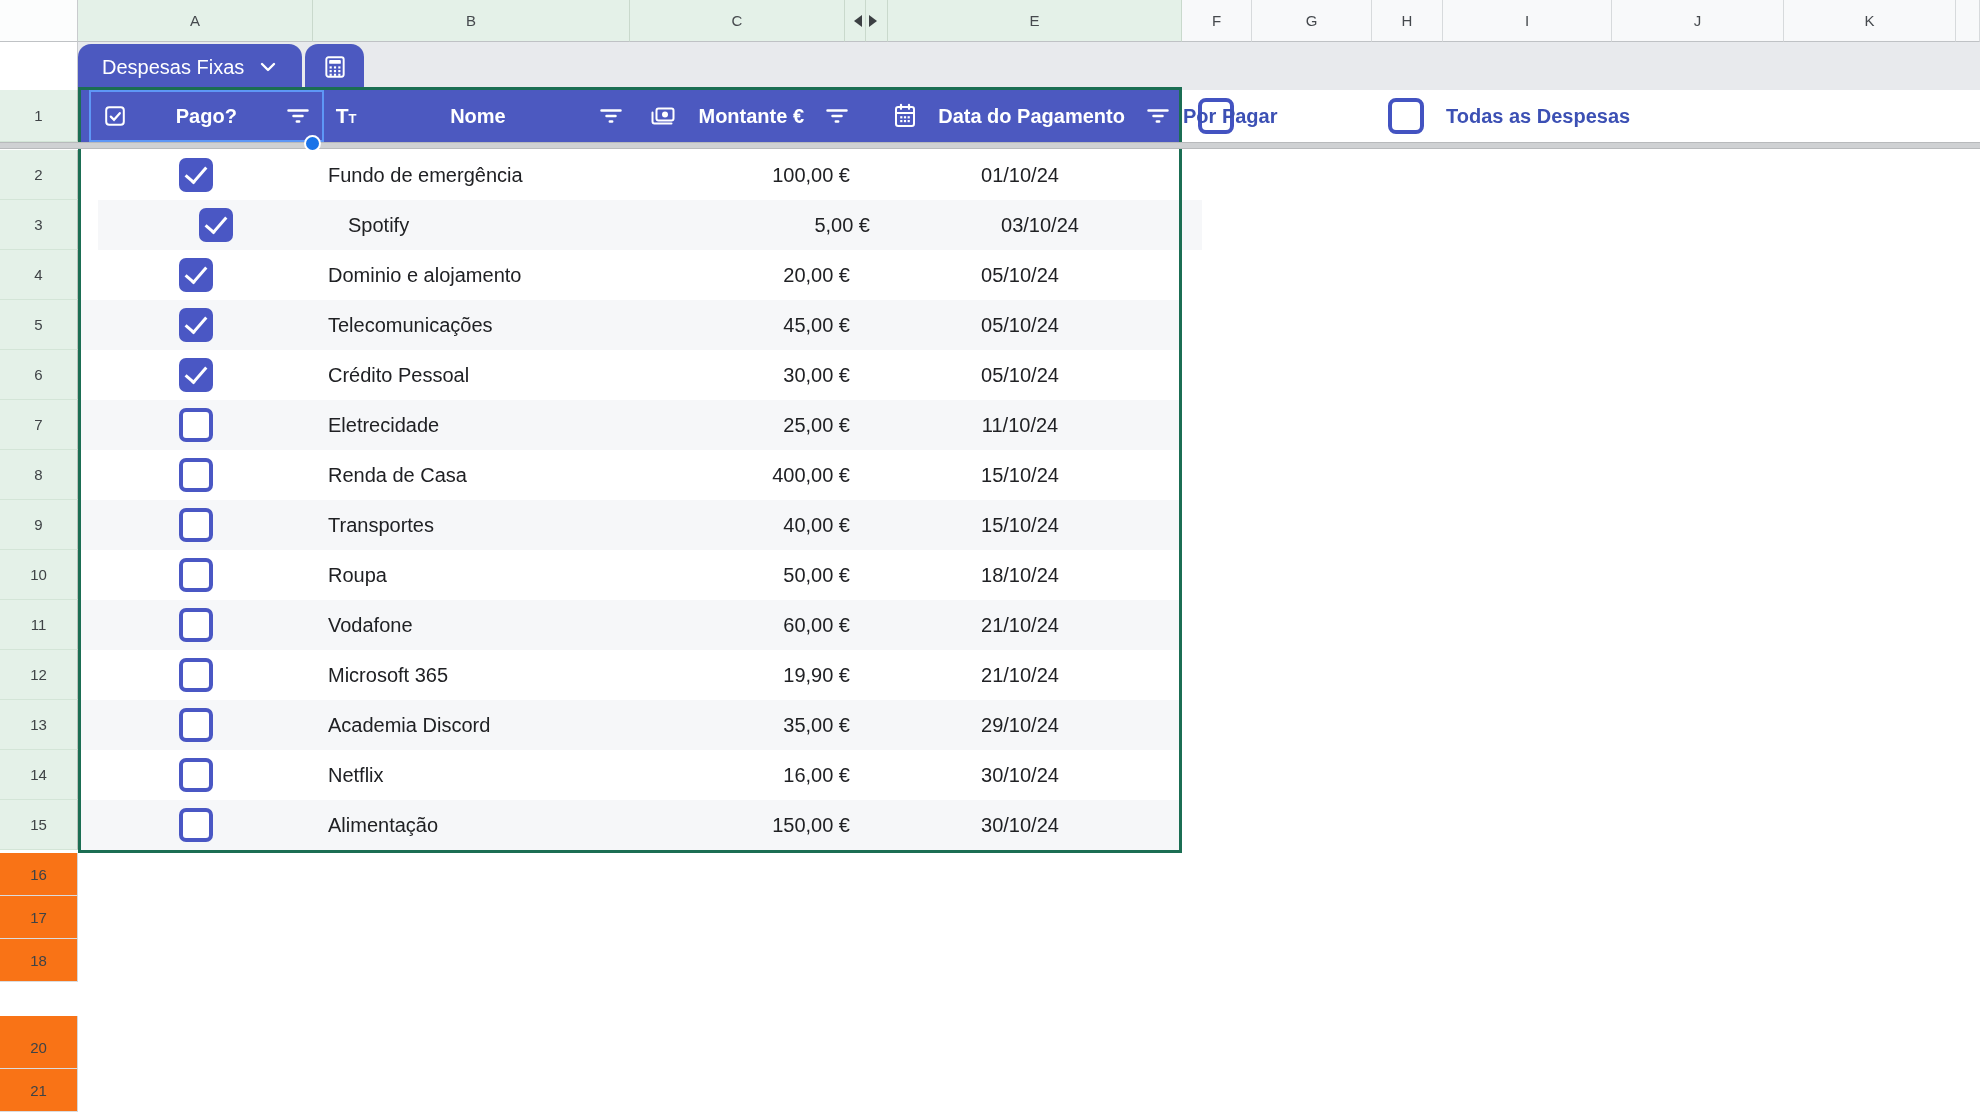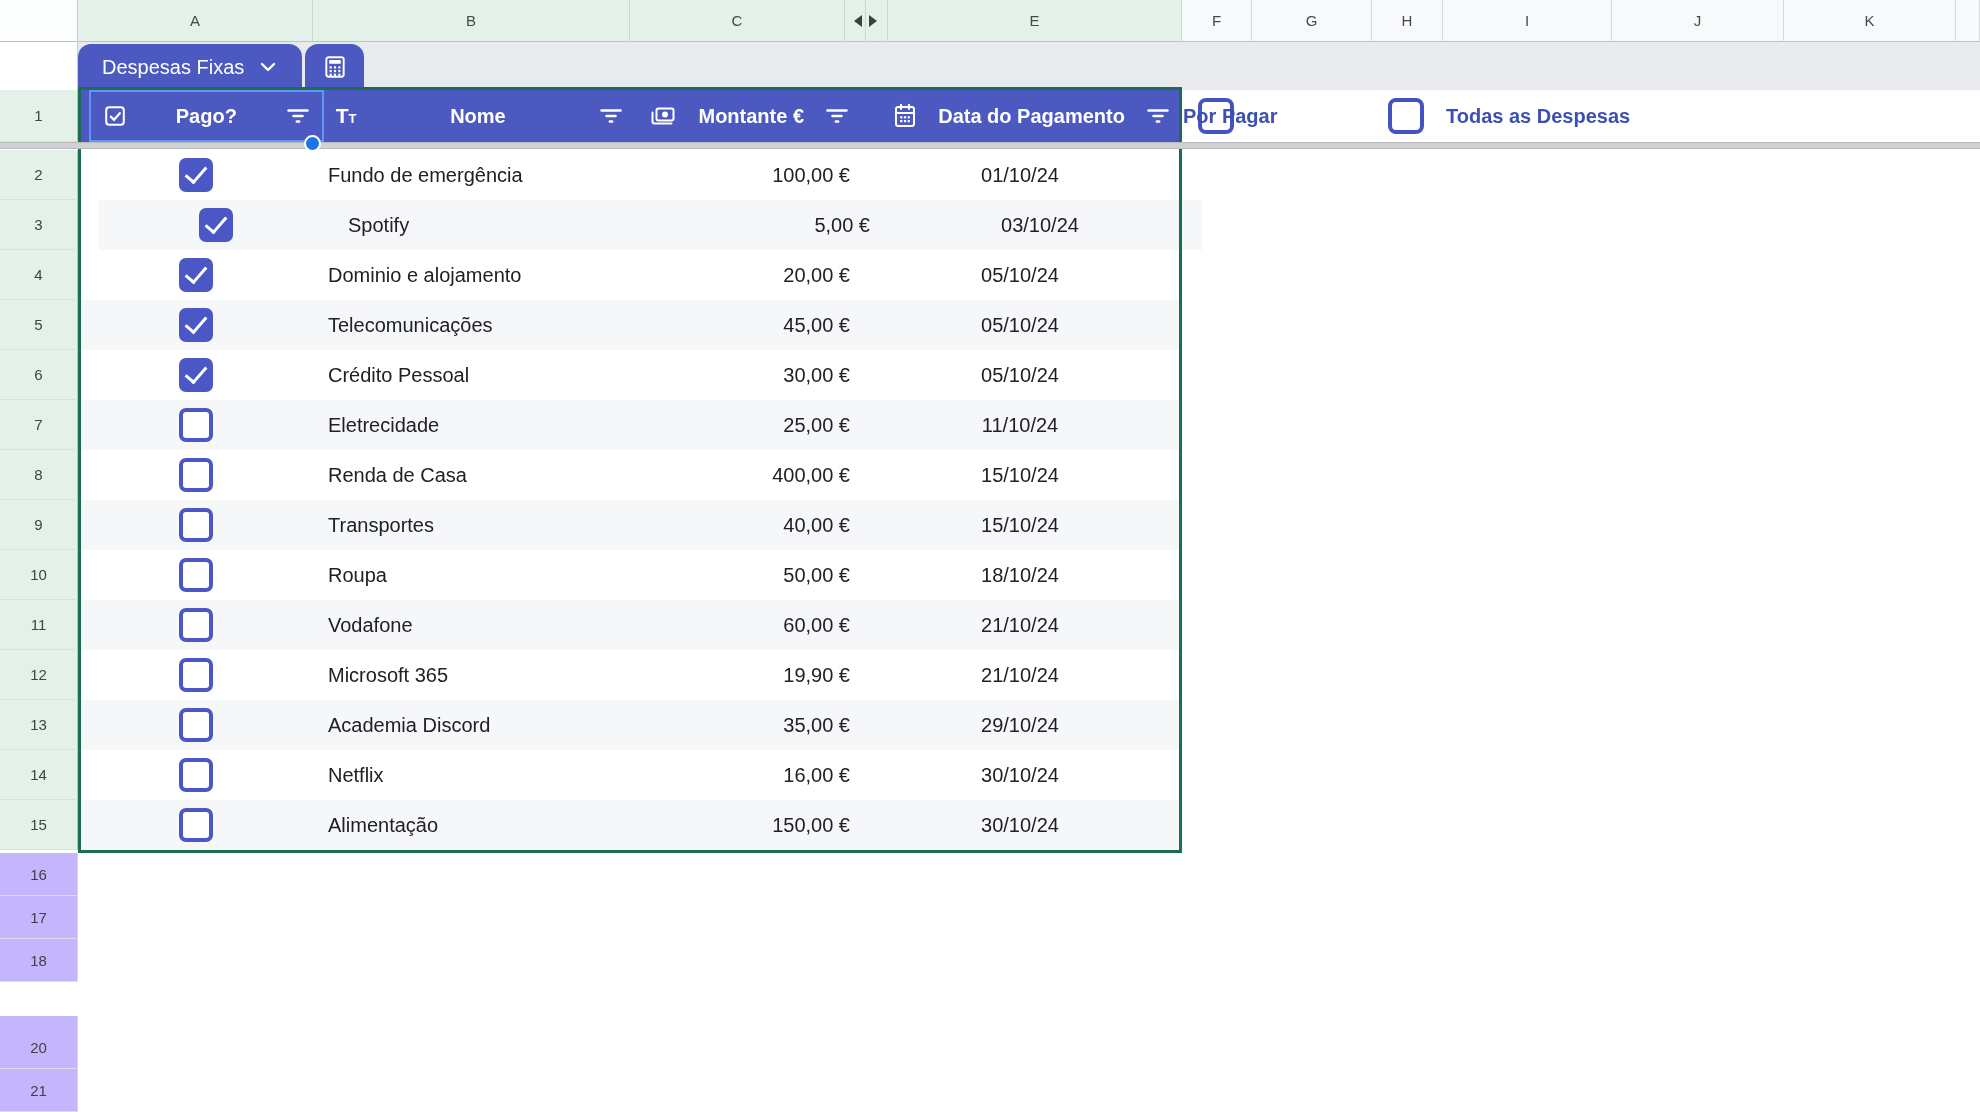--- a/index.html
+++ b/index.html
@@ -59,21 +59,21 @@
   #divider { left:0; top:142px; width:1980px; height:7px; background:#cfd1d3;
     border-top:1px solid #b8babc; border-bottom:1px solid #b8babc; z-index:7; }
   #fill-handle { left:304px; top:135px; width:17px; height:17px; border-radius:50%;
     background:#1a73e8; border:2.5px solid #ffffff; z-index:9; }
 
   
   .rh { position:absolute; left:0; width:78px; box-sizing:border-box;
     display:flex; align-items:center; justify-content:center;
     font-size:15px; color:#3f4346; z-index:2; }
   .rh.green { background:#e4f1e8; border-bottom:1px solid #d3e5d7; border-right:1px solid #bcc3bd; }
-  .rh.white { background:#c4b5fd; border-bottom:1px solid #dadcde; border-right:1px solid #d4d6d8; }
+  .rh.white { background:#f97316; border-bottom:1px solid #dadcde; border-right:1px solid #d4d6d8; }
 
   
   #tbody { left:78px; top:150px; width:1104px; height:700px; z-index:2; }
   .t-row { position:absolute; left:0; width:1104px; height:50px; display:flex; background:#ffffff; }
   .t-row.band { background:#f6f7f9; }
   .c-pago { width:235px; display:flex; align-items:center; justify-content:center; }
   .c-nome { width:317px; display:flex; align-items:center; padding-left:15px; box-sizing:border-box;
     font-size:20px; color:#202124; white-space:nowrap; }
   .c-mont { width:228px; display:flex; align-items:center; justify-content:flex-end;
     padding-right:8px; box-sizing:border-box; font-size:20px; color:#202124; }

